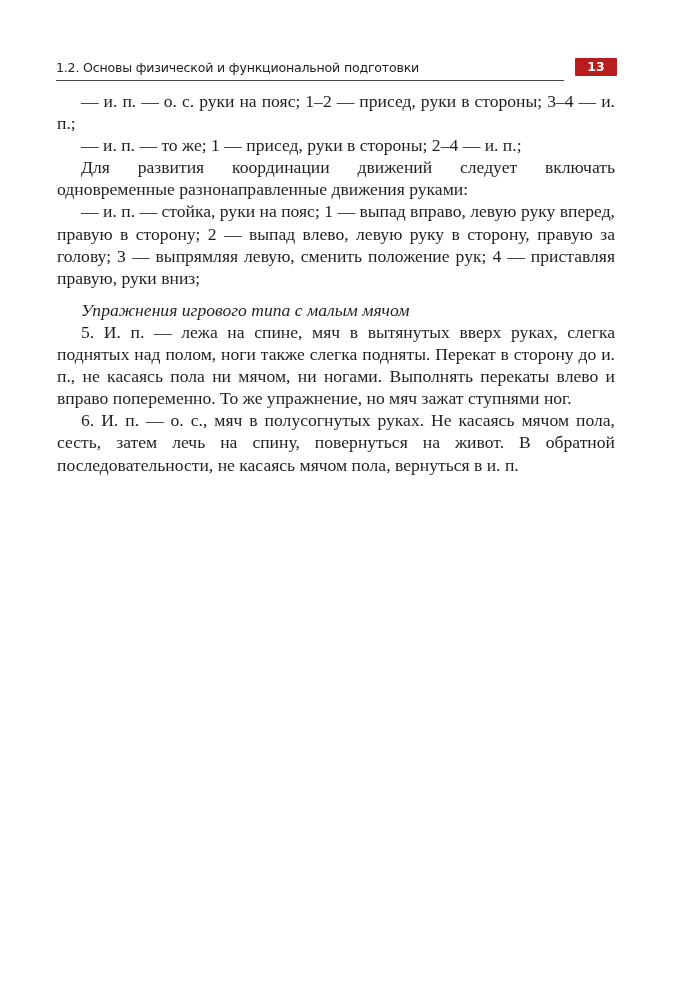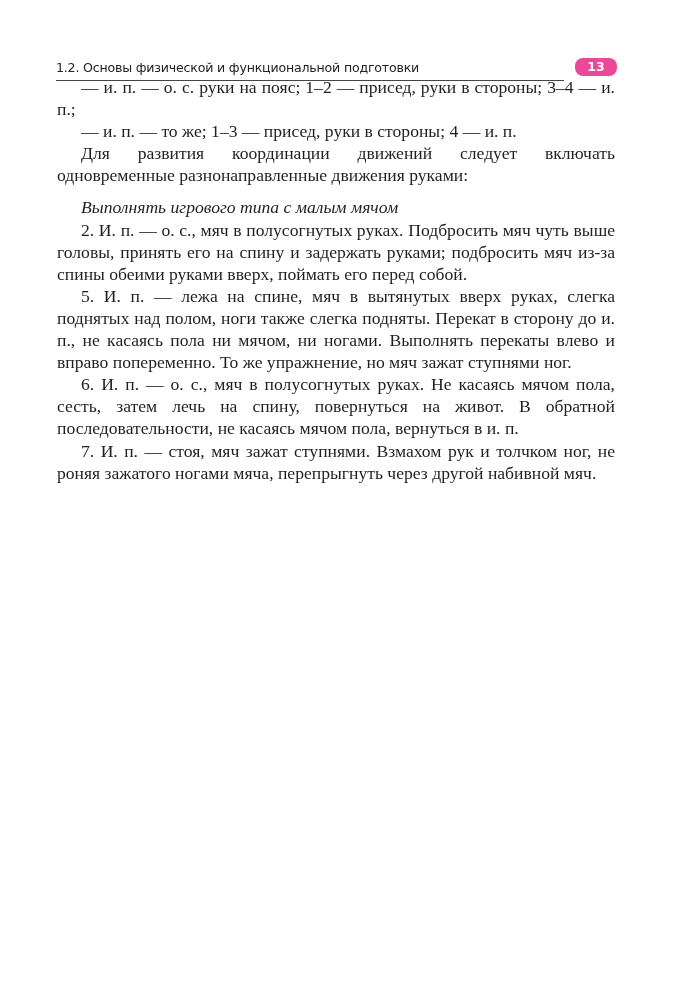--- a/index.html
+++ b/index.html
@@ -1,39 +1,38 @@
 <!DOCTYPE html>
 <html><head>
   <meta charset="utf-8">
   <style>
     html, body { margin: 0; padding: 0; background: #ffffff; }
     body { width: 695px; height: 1000px; position: relative; overflow: hidden; color: #1a1a1a; }
     .page { position: absolute; left: 0; top: 0; width: 695px; height: 1000px; padding-left: 44px; }
     .header { position: absolute; left: 56px; top: 58px; width: 560px; height: 24px; }
     .running-title { position: absolute; left: 0; top: 2px; font-family: "DejaVu Sans", sans-serif; font-size: 12.6px; color: #222; letter-spacing: -0.2px; white-space: nowrap; }
     .rule { position: absolute; left: 0; top: 22px; width: 508px; height: 1.4px; background: #444; }
-    .page-badge { position: absolute; left: 519px; top: 0; width: 42px; height: 18px; background: #ec4899; color: #fff; border-radius: 8px; font-family: "DejaVu Sans", sans-serif; font-weight: bold; font-size: 12.5px; text-align: center; line-height: 18px; }
-    .body { position: absolute; left: 57px; top: 76px; width: 558px; font-family: "Liberation Serif", serif; font-size: 17.6px; line-height: 22.1px; color: #1f1f1f; text-align: justify; }
+    .page-badge { position: absolute; left: 519px; top: 0; width: 42px; height: 18px; background: #b91c1c; color: #fff; border-radius: 1px; font-family: "DejaVu Sans", sans-serif; font-weight: bold; font-size: 12.5px; text-align: center; line-height: 18px; }
+    .body { position: absolute; left: 57px; top: 90px; width: 558px; font-family: "Liberation Serif", serif; font-size: 17.6px; line-height: 22.1px; color: #1f1f1f; text-align: justify; }
     .body p { margin: 0; text-indent: 24px; }
     .body p.subheading { font-style: italic; margin-top: 10px; }
     .it { }
   </style>
 </head>
 <body>
 
 <div class="page">
   <div class="header">
     <span class="running-title">1.2. Основы физической и функциональной подготовки</span>
     <div class="rule"></div>
     <div class="page-badge">13</div>
   </div>
 
   <div class="body">
     <p>— и. п. — о. с. руки на пояс; 1–2 — присед, руки в стороны; 3–4 — и. п.;</p>
-    <p>— и. п. — то же; 1–3 — присед, руки в стороны; 4 — и. п.</p>
+    <p>— и. п. — то же; 1 — присед, руки в стороны; 2–4 — и. п.;</p>
     <p><span class="it">Для развития координации движений</span><span> следует включать одновременные разнонаправленные движения руками:</span></p>
-    <p class="subheading">Выполнять игрового типа с малым мячом</p>
-    <p>2. И. п. — о. с., мяч в полусогнутых руках. Подбросить мяч чуть выше головы, принять его на спину и задержать руками; подбросить мяч из-за спины обеими руками вверх, поймать его перед собой.</p>
+    <p>— и. п. — стойка, руки на пояс; 1 — выпад вправо, левую руку вперед, правую в сторону; 2 — выпад влево, левую руку в сторону, правую за голову; 3 — выпрямляя левую, сменить положение рук; 4 — приставляя правую, руки вниз;</p>
+    <p class="subheading">Упражнения игрового типа с малым мячом</p>
     <p>5. И. п. — лежа на спине, мяч в вытянутых вверх руках, слегка поднятых над полом, ноги также слегка подняты. Перекат в сторону до и. п., не касаясь пола ни мячом, ни ногами. Выполнять перекаты влево и вправо попеременно. То же упражнение, но мяч зажат ступнями ног.</p>
     <p>6. И. п. — о. с., мяч в полусогнутых руках. Не касаясь мячом пола, сесть, затем лечь на спину, повернуться на живот. В обратной последовательности, не касаясь мячом пола, вернуться в и. п.</p>
-    <p>7. И. п. — стоя, мяч зажат ступнями. Взмахом рук и толчком ног, не роняя зажатого ногами мяча, перепрыгнуть через другой набивной мяч.</p>
   </div>
 </div>
 
 </body></html>

